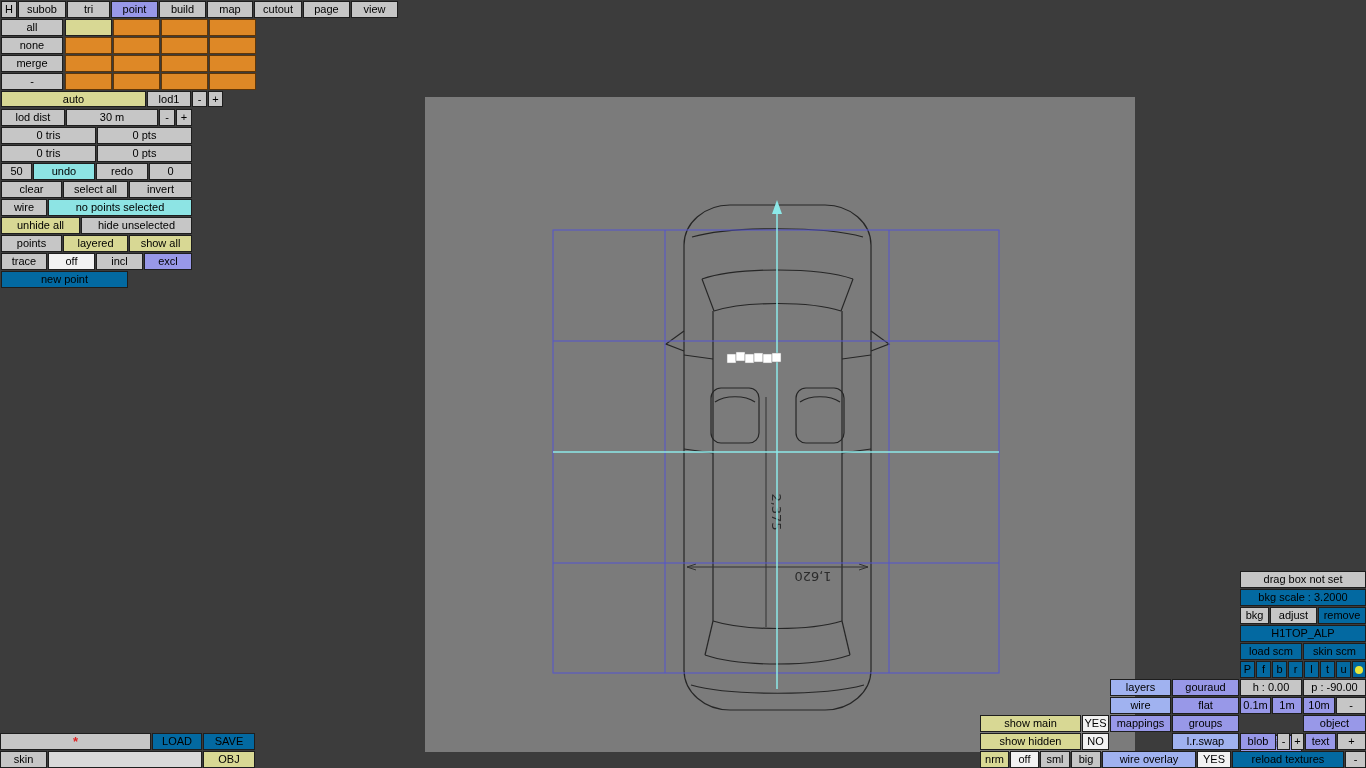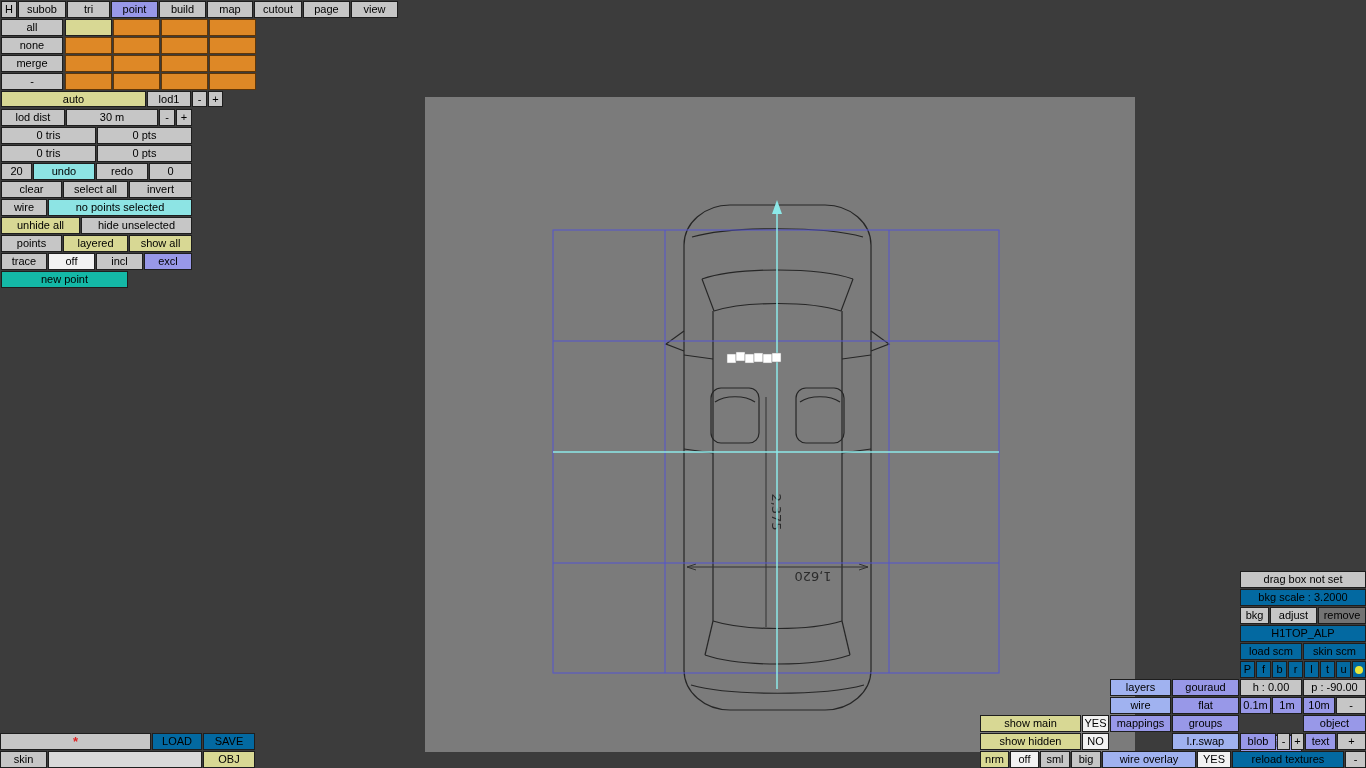--- a/index.html
+++ b/index.html
@@ -6,22 +6,22 @@
   html,body{width:1366px;height:768px}
   body{background:#3c3c3c;overflow:hidden;position:relative;font-family:"Liberation Sans",sans-serif}
   .b{position:absolute;height:17px;box-sizing:border-box;display:flex;align-items:center;justify-content:center;
      font-size:11px;line-height:1;color:#000;background:#c6c6c6;border:1px solid #1e1e1e;
      white-space:nowrap;overflow:hidden;cursor:default}
   .purple{background:#9898e8}
   .cyan{background:#8de4e4}
   .tan{background:#d8d894}
   .orange{background:#de8826;border-color:#5f3608}
   .green{background:#0369a1}
-  .ltgreen{background:#14b8a6}
-  .red{background:#737373}
+  .ltgreen{background:#0369a1}
+  .red{background:#0369a1}
   .white{background:#f2f2f2}
   .peri{background:#a0b2f0}
   .field{background:#d9d9d9;justify-content:flex-start;padding-left:4px}
   .star{color:#dd2222;font-weight:bold;font-size:13px}
   #viewport{position:absolute;left:425px;top:97px;width:710px;height:655px;background:#7b7b7b}
   .dot{width:8px;height:8px;border-radius:50%;background:#e8e83a;display:block}
 </style>
 </head>
 <body>
 
@@ -128,21 +128,21 @@
 <div class="b" style="left:1px;top:109px;width:64px">lod dist</div>
 <div class="b" style="left:66px;top:109px;width:92px">30 m</div>
 <div class="b" style="left:159px;top:109px;width:16px">-</div>
 <div class="b" style="left:176px;top:109px;width:16px">+</div>
 
 <div class="b" style="left:1px;top:127px;width:95px">0 tris</div>
 <div class="b" style="left:97px;top:127px;width:95px">0 pts</div>
 <div class="b" style="left:1px;top:145px;width:95px">0 tris</div>
 <div class="b" style="left:97px;top:145px;width:95px">0 pts</div>
 
-<div class="b" style="left:1px;top:163px;width:31px">20</div>
+<div class="b" style="left:1px;top:163px;width:31px">50</div>
 <div class="b cyan" style="left:33px;top:163px;width:62px">undo</div>
 <div class="b" style="left:96px;top:163px;width:52px">redo</div>
 <div class="b" style="left:149px;top:163px;width:43px">0</div>
 
 <div class="b" style="left:1px;top:181px;width:61px">clear</div>
 <div class="b" style="left:63px;top:181px;width:65px">select all</div>
 <div class="b" style="left:129px;top:181px;width:63px">invert</div>
 
 <div class="b" style="left:1px;top:199px;width:46px">wire</div>
 <div class="b cyan" style="left:48px;top:199px;width:144px">no points selected</div>

